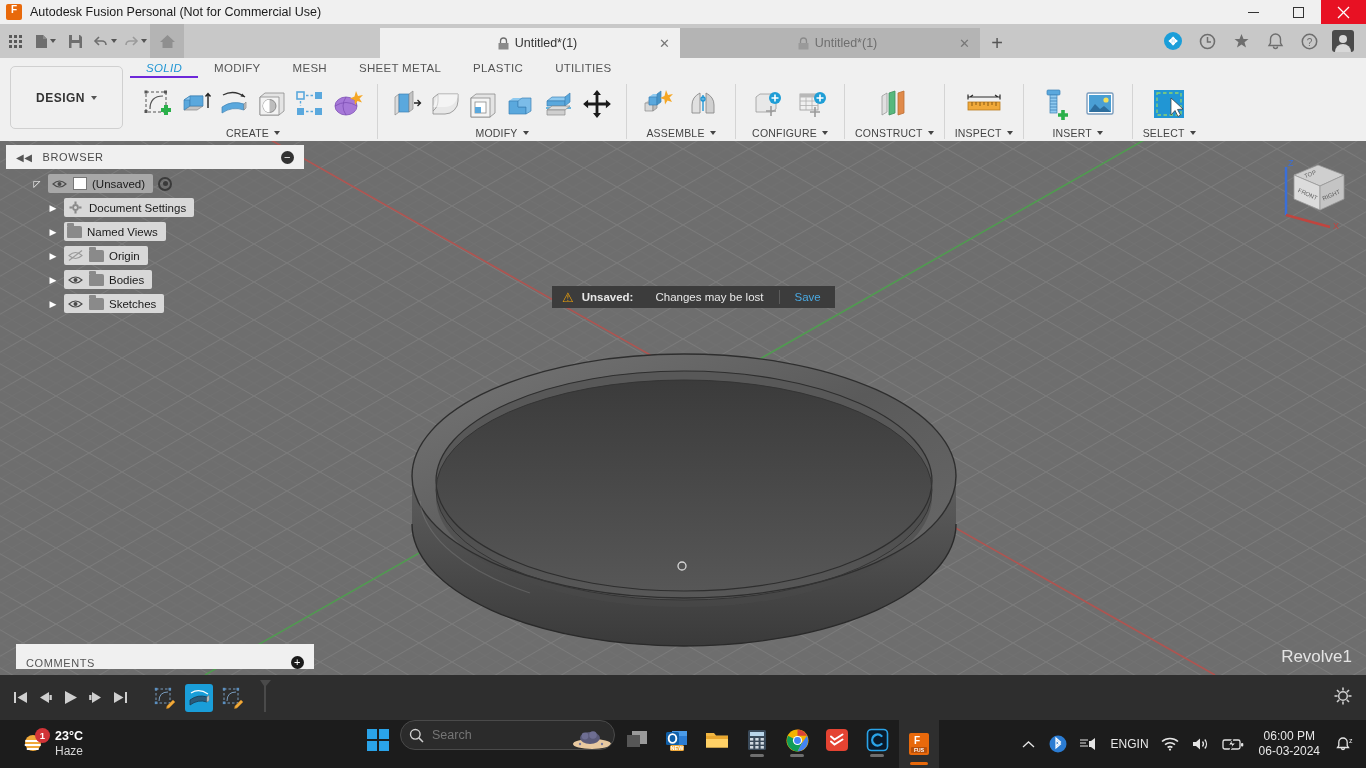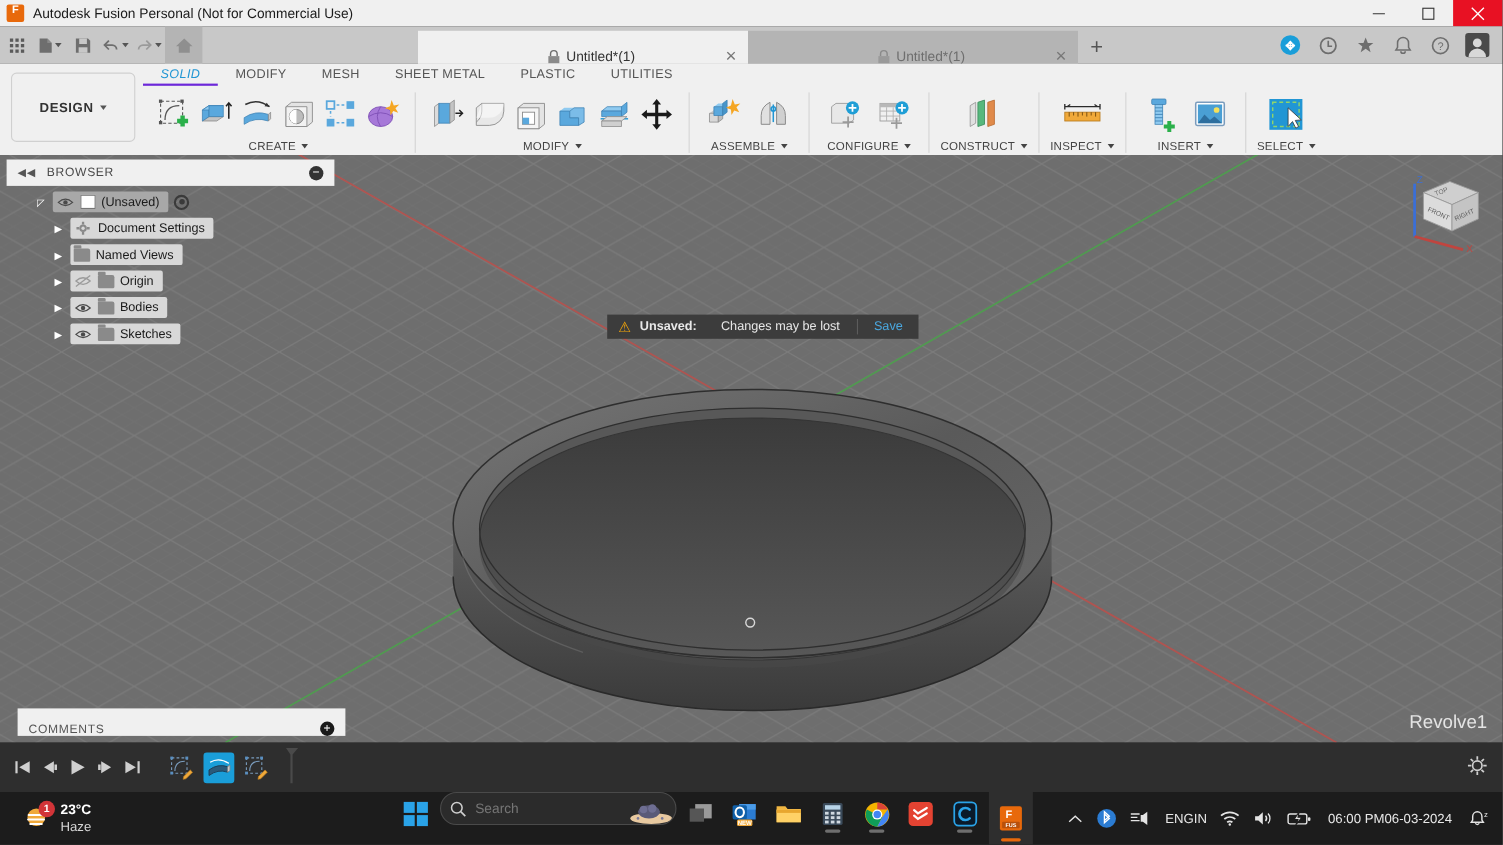--- a/index.html
+++ b/index.html
@@ -38,21 +38,21 @@
   .qat-left { position:absolute; left:0; top:0; height:34px; display:flex; align-items:center; }
   .qat-btn { width:30px; height:30px; display:flex; align-items:center; justify-content:center; cursor:default;}
   .qat-btn.home { background:#b4b4b4; width:34px; height:34px;}
   .caret { width:0;height:0;border-left:3.5px solid transparent;border-right:3.5px solid transparent;
            border-top:4px solid #555; margin-left:2px;}
   .grid9 { display:grid; grid-template-columns:repeat(3,3px); grid-template-rows:repeat(3,3px); gap:2px;}
   .grid9 i{ background:#5a5a5a; display:block;width:3px;height:3px;}
 
   .doctabs { position:absolute; left:380px; top:4px; height:30px; display:flex; align-items:flex-end;}
   .doctab {
-    height:30px; display:flex; align-items:flex-end; padding:0 10px 0 25px;
+    height:30px; display:flex; align-items:center; padding:0 10px 0 25px;
     color:#5a5a5a; font-size:12.5px; min-width:300px; justify-content:center; position:relative;margin-top:44px;
   }
   .doctab.active { background:#f0f0f0; color:#333; }
   .doctab.inactive { background:#b4b4b4; color:#6e6e6e; }
   .doctab .lock { margin-right:6px; display:flex; }
   .doctab .tabclose { position:absolute; right:10px; font-size:13px; color:#777; }
   .tab-plus { width:34px;height:30px; display:flex;align-items:center;justify-content:center;
               font-size:20px; color:#555; font-weight:300;}
   .qat-right { position:absolute; right:0; top:0; height:34px; display:flex; align-items:center; padding-right:6px;}
   .qat-right .qat-btn{ width:34px; height:34px;}
@@ -162,21 +162,21 @@
   }
   .searchbox input{ background:transparent;border:0;outline:0;color:#cfcfcf;font-size:12.5px;width:110px;
                     font-family:"Liberation Sans",sans-serif;}
   .tb-icon { width:36px;height:40px; display:flex; align-items:center; justify-content:center; position:relative;}
   .tb-icon .under{ position:absolute; bottom:3px; width:14px;height:3px;border-radius:2px; background:#6e6e6e;}
   .tb-icon.active-app { background:#2e2e2e; height:48px; width:40px;}
   .tb-icon.active-app .under{ background:#e8690b; width:18px;}
   .tray { position:absolute; right:0; top:0; height:48px; display:flex; align-items:center; padding-right:8px; gap:2px;}
   .tray-item { height:40px; min-width:26px; display:flex;align-items:center;justify-content:center; color:#e4e4e4; padding:0 5px;}
   .lang { line-height:14px; text-align:center; font-size:12px; color:#e8e8e8;}
-  .clock { line-height:15px; text-align:right; font-size:12px; color:#e8e8e8; padding:0 8px;}
+  .clock { line-height:15px; text-align:right; font-size:12px; color:#e8e8e8; padding:0 8px;flex-direction:column;}
   svg { overflow:visible; }
 </style>
 </head>
 <body>
 
 <div class="app">
 
   <div class="titlebar">
     <div class="title-icon">
         <span>F</span>

